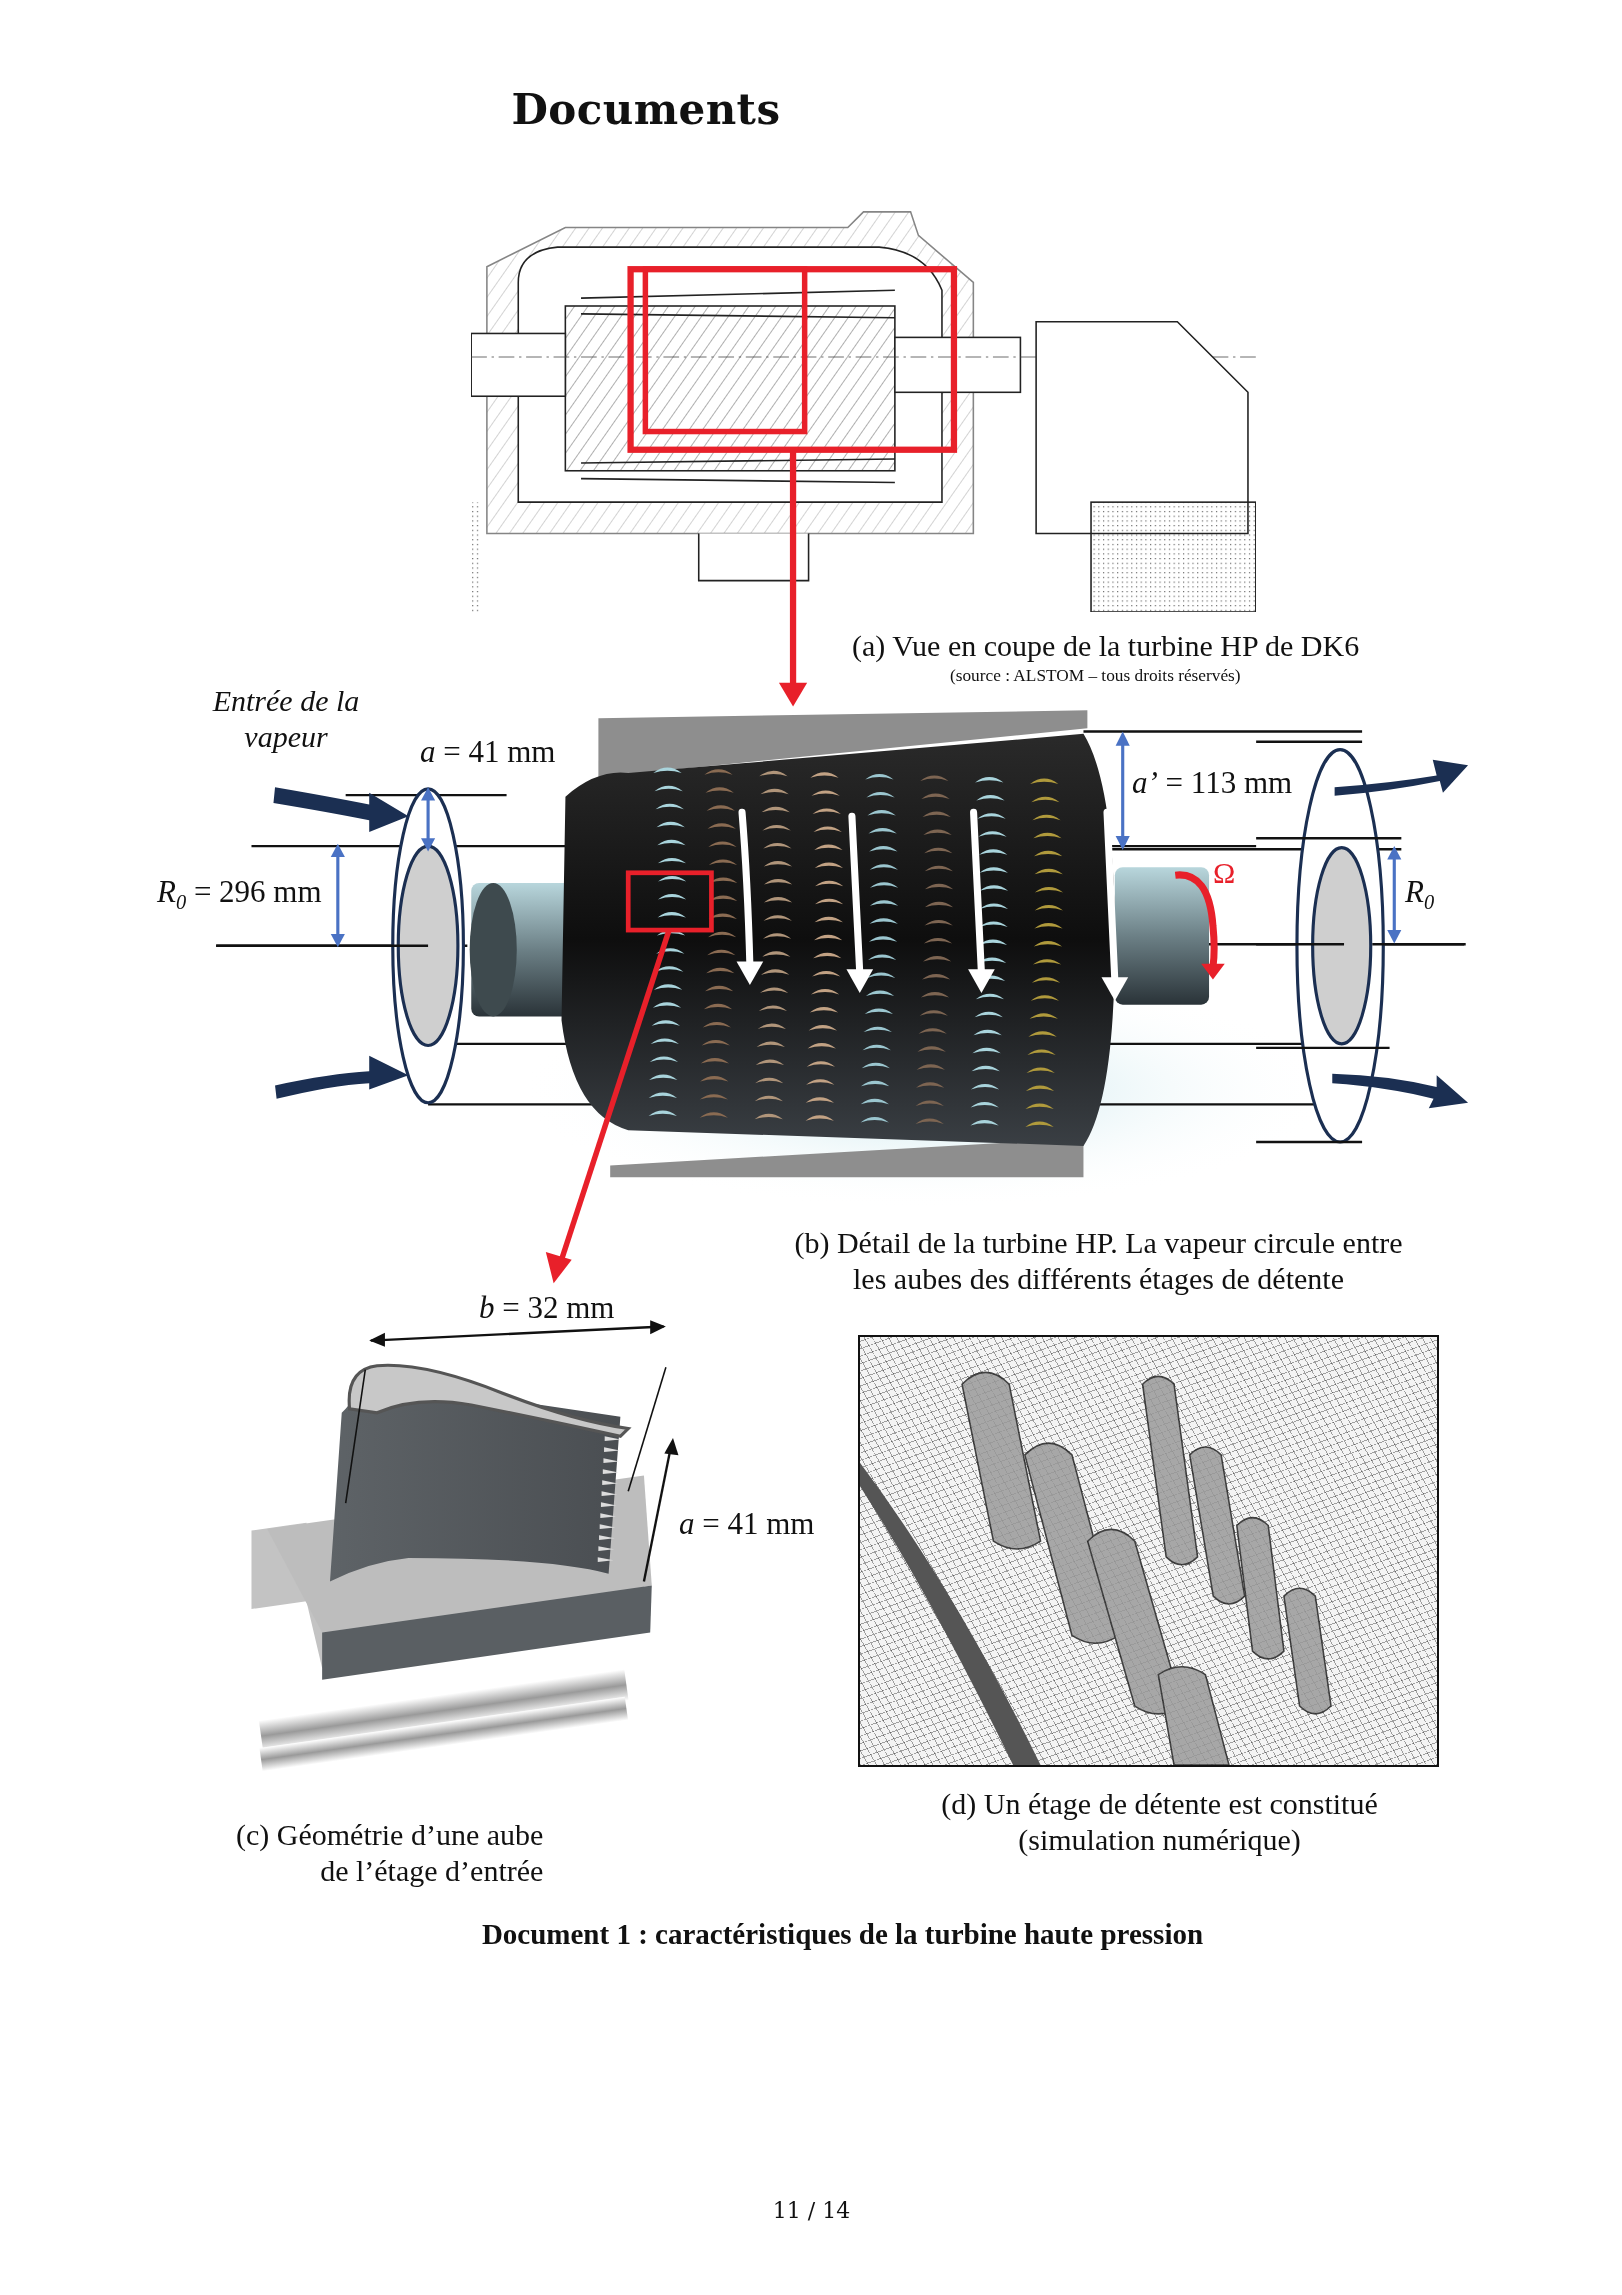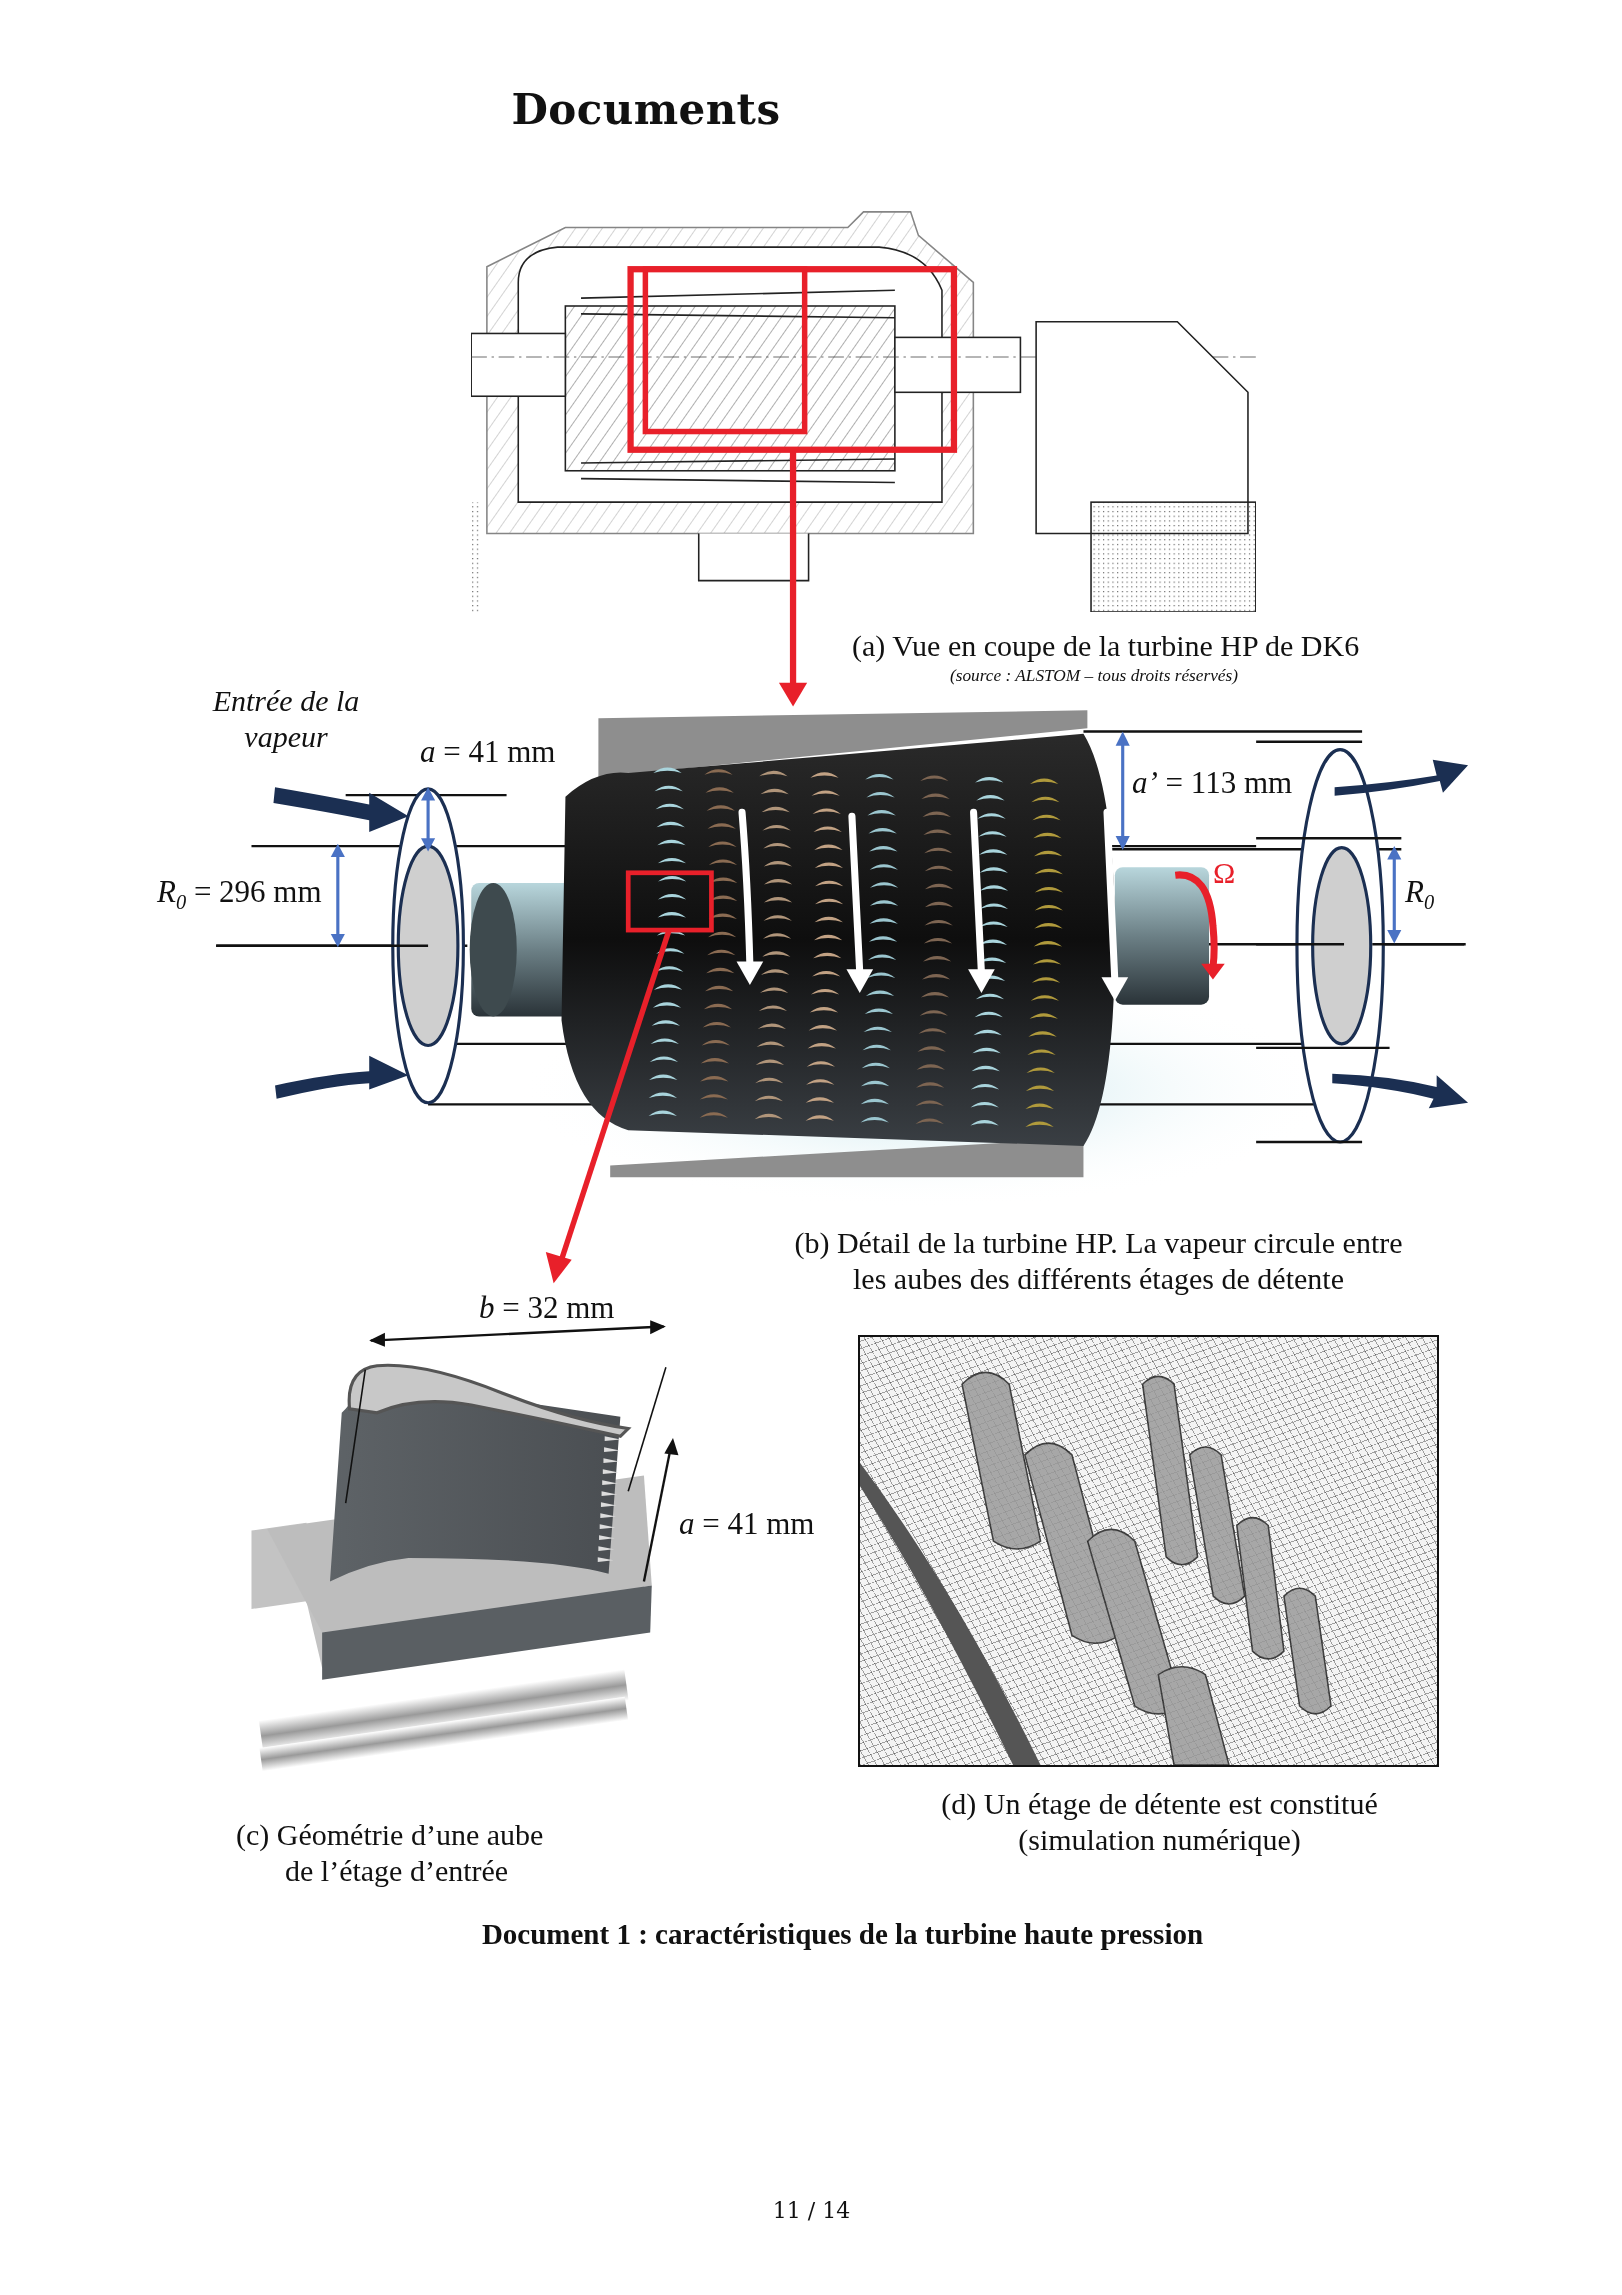--- a/index.html
+++ b/index.html
@@ -2,21 +2,21 @@
 <html style="font-size:12.6px"><head>
 <meta charset="utf-8">
 <style>
   html, body { margin: 0; padding: 0; background: #ffffff; }
   body { width: 1623px; height: 2295px; position: relative; overflow: hidden;
          font-family: "Liberation Serif", "DejaVu Serif", serif; color: #111; }
   .abs { position: absolute; }
   .page-title { left: 0; width: 1292px; top: 85px; text-align: center;
                 font-family: "DejaVu Serif", serif; font-weight: bold; font-size: 42px; letter-spacing: 0.4px; }
   .cap { font-size: 30px; line-height: 36px; text-align: center; white-space: nowrap; }
-  .cap-small { font-size: 17.3px; font-style: italic; text-align: center; white-space: nowrap; }
+  .cap-small { font-size: 17.3px; text-align: center; white-space: nowrap; }
   .label { font-size: 31px; white-space: nowrap; }
   .label i { font-style: italic; }
   .doc-title { font-weight: bold; font-size: 29px; text-align: center; white-space: nowrap; padding-left: 31px; }
   .page-num { font-family: "DejaVu Serif", serif; font-size: 22px; text-align: center; }
   svg { position: absolute; left: 0; top: 0; }
   .mesh { background-color:#f4f4f4;
           background-image:
             repeating-linear-gradient(60deg, rgba(0,0,0,0.35) 0 0.8px, transparent 0.8px 7px),
             repeating-linear-gradient(-20deg, rgba(0,0,0,0.35) 0 0.8px, transparent 0.8px 7px);
           border: 2.4px solid #111; }
@@ -400,21 +400,21 @@
   <polygon points="848,1690 828,1682 828,1700" fill="#111"></polygon>
   <line x1="855" y1="1840" x2="820" y2="2015" stroke="#111" stroke-width="3"></line>
   <polygon points="857,1832 846,1852 864,1854" fill="#111"></polygon>
 </svg>
 <div class="abs label" style="left:451px; top:1290px;margin-left:28px;">
   <i>b</i><span> = 32 mm</span>
 </div>
 <div class="abs label" style="left:679px; top:1506px;">
   <i>a</i><span> = 41 mm</span>
 </div>
-<div class="abs cap" style="left:236px; top:1817px; text-align:left;">
+<div class="abs cap" style="left:236px; top:1817px; text-align:right;">
   <div>(c) Géométrie d’une aube</div>
   <div style="padding-left:49px;">de l’étage d’entrée</div>
 </div>
 
 <div class="abs mesh" style="left:858px; top:1335px; width:577px; height:428px;">
   <svg width="577" height="428" viewBox="0 0 735 545">
     <path d="M0 160 Q120 320 230 545 L195 545 Q90 330 0 190 Z" fill="#555"></path>
     <g fill="#9a9a9a" stroke="#222" stroke-width="2" opacity="0.85">
       <path d="M130 60 Q160 30 190 60 L230 260 Q200 280 170 260 Z"></path>
       <path d="M210 150 Q240 120 270 150 L330 380 Q300 400 270 380 Z"></path>

